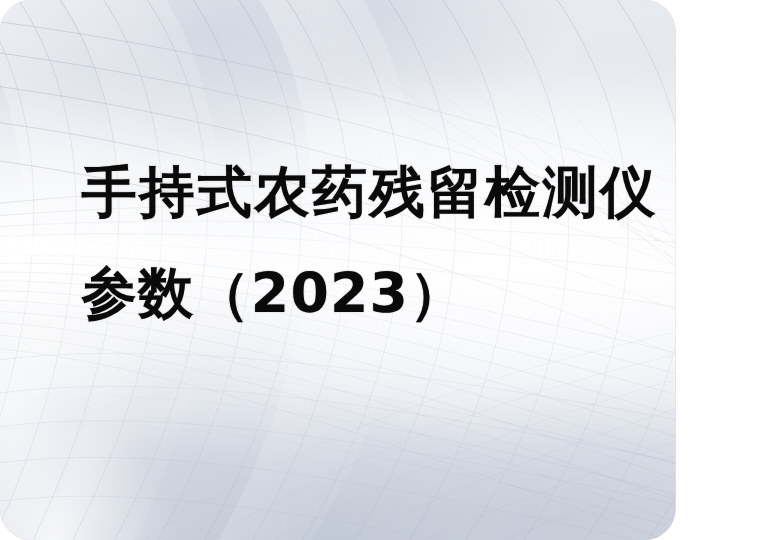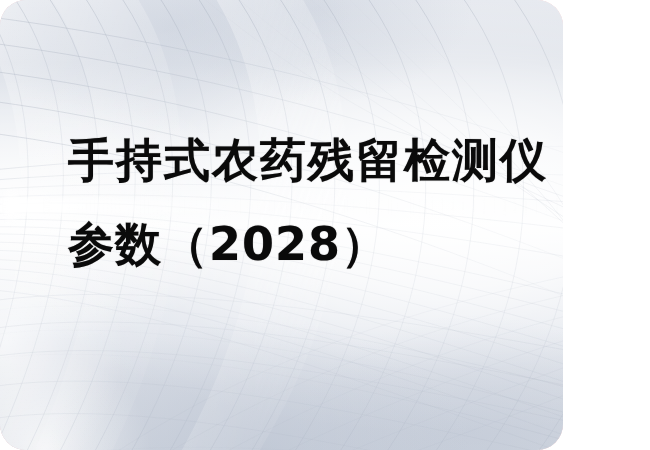--- a/index.html
+++ b/index.html
@@ -232,16 +232,16 @@
       <path d="M 380 460 C 516 410 650 368 700 352"></path>
       <path d="M 452 460 C 580 420 680 386 700 378"></path>
     </g>
   </svg>
 
   <div class="bg-layer" id="bg-streak"></div>
   <div class="bg-layer" id="bg-streak2"></div>
 
   <div id="title-block">
     <div class="title-line" id="title-line-1">手持式农药残留检测仪</div>
-    <div class="title-line" id="title-line-2">参数（2028）</div>
+    <div class="title-line" id="title-line-2">参数（2023）</div>
   </div>
 
 </div>
 
 </body></html>

